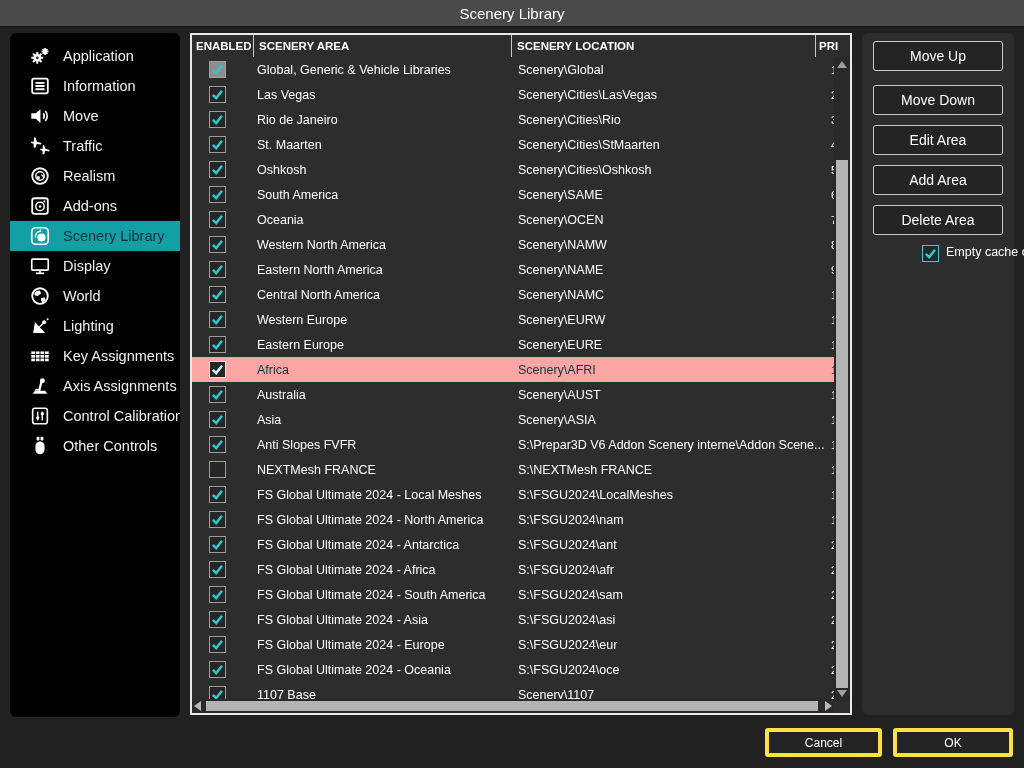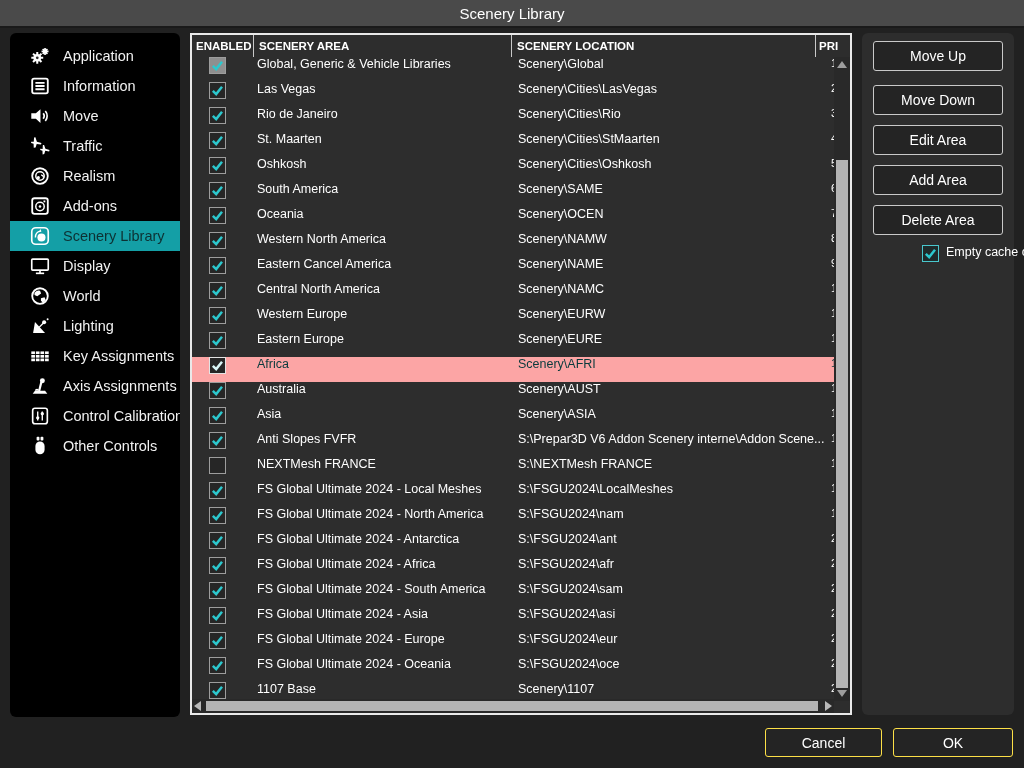--- a/index.html
+++ b/index.html
@@ -33,21 +33,21 @@
     position:absolute; left:190px; top:33px; width:662px; height:682px;
     background:#2d2d2d; border:2px solid #e9e9e9; overflow:hidden;
   }
   .thead { position:absolute; left:0; top:0; height:22px; width:658px; display:flex; color:#ffffff; font-size:11.5px; font-weight:bold; }
   .th { display:flex; align-items:center; padding-left:4px; height:22px; border-right:1px solid #c9c9c9; overflow:hidden; white-space:nowrap; }
   .th.c1 { width:62px; }
   .th.c2 { width:258px; padding-left:5px; }
   .th.c3 { width:304px; padding-left:5px; }
   .th.c4 { width:34px; border-right:none; padding-left:3px; }
   .rows { position:absolute; left:0; top:22px; width:642px; height:642px; overflow:hidden; }
-  .trow { position:relative; height:25px; display:flex; align-items:flex-start; color:#ffffff; font-size:12.5px; white-space:nowrap; }
+  .trow { position:relative; height:25px; display:flex; align-items:center; color:#ffffff; font-size:12.5px; white-space:nowrap; }
   .trow.selected { background:#fca5a5; color:#093a3c; }
   .cell-area { position:absolute; left:65px; width:259px; overflow:hidden; text-overflow:ellipsis; }
   .cell-loc  { position:absolute; left:326px; width:310px; overflow:hidden; }
   .cell-pri  { position:absolute; left:639px; width:4px; overflow:hidden; font-size:11px; }
   .checkbox {
     width:17px; height:17px; margin-left:17px; flex:0 0 17px;
     background:#262626; border:1px solid #9d9d9d; display:flex;
     align-items:center; justify-content:center;
   }
   .checkbox.gray { background:#8f8f8f; }
@@ -72,22 +72,22 @@
     position:absolute; left:11px; width:130px; height:30px;
     background:#242424; border:1px solid #c9c9c9; border-radius:3px;
     color:#ffffff; font-size:14px; font-family:"Liberation Sans", sans-serif;
     display:flex; align-items:center; justify-content:center; cursor:pointer;
   }
   .cache-row { position:absolute; left:12px; top:212px; display:flex; align-items:flex-start; color:#ffffff; font-size:12.5px; white-space:nowrap;padding-left:48px; }
   .cache-row .checkbox { margin-left:0; margin-right:7px; border-color:#49c7cd; background:#1f2a2a; }
   
   .footer-btn {
     position:absolute; top:728px; height:29px;
-    background:#242424; border:1px solid #fde047; border-radius:3px;
-    color:#ffffff; font-size:14px; font-family:"Liberation Sans", sans-serif;
+    background:#242424; border:4px solid #fde047; border-radius:3px;
+    color:#ffffff; font-size:12px; font-family:"Liberation Sans", sans-serif;
     display:flex; align-items:center; justify-content:center; cursor:pointer;
   }
   .btn-cancel { left:765px; width:117px; }
   .btn-ok     { left:893px; width:120px; }
 </style>
 </head>
 <body>
 
 <div class="titlebar">
   <span>Scenery Library</span>
@@ -353,21 +353,21 @@
         <span class="cell-area">Western North America</span>
         <span class="cell-loc">Scenery\NAMW</span>
         <span class="cell-pri">8</span>
       </div>
       <div class="trow">
         <span class="checkbox">
           <svg viewBox="0 0 17 17">
             <polyline points="3.2,8.8 7,12.6 13.6,4.2"></polyline>
           </svg>
         </span>
-        <span class="cell-area">Eastern Cancel America</span>
+        <span class="cell-area">Eastern North America</span>
         <span class="cell-loc">Scenery\NAME</span>
         <span class="cell-pri">9</span>
       </div>
       <div class="trow">
         <span class="checkbox">
           <svg viewBox="0 0 17 17">
             <polyline points="3.2,8.8 7,12.6 13.6,4.2"></polyline>
           </svg>
         </span>
         <span class="cell-area">Central North America</span>

